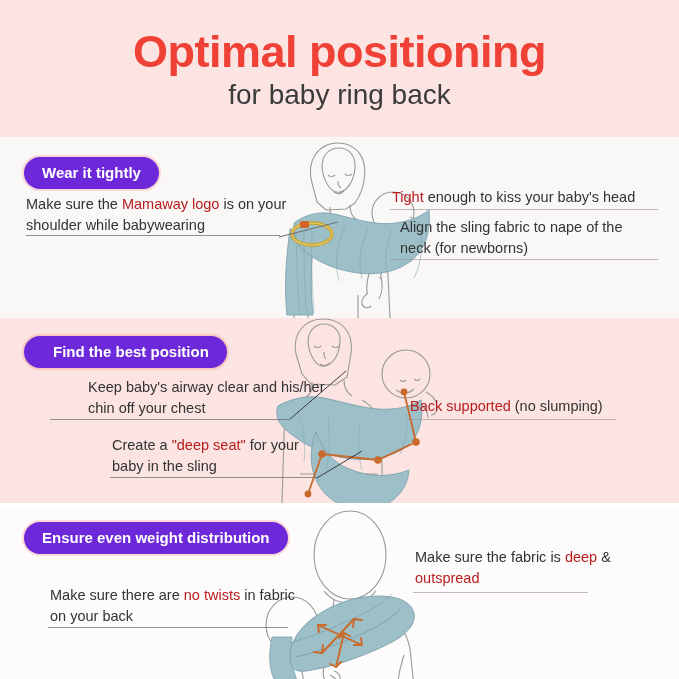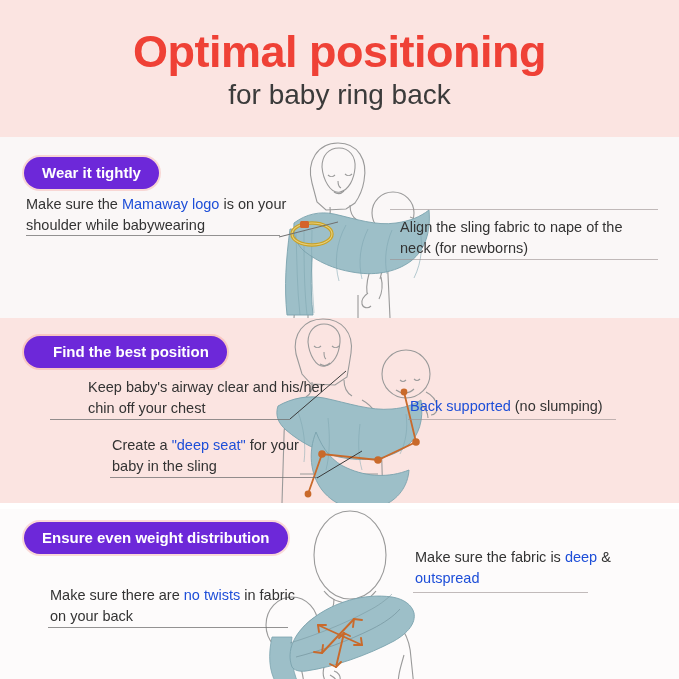--- a/index.html
+++ b/index.html
@@ -39,21 +39,21 @@
     border-radius:20px;
     padding:7px 18px 8px 18px;
     white-space:nowrap;
     box-shadow:0 0 0 2px rgba(238,66,54,0.18);
   }
   #badge1{left:24px;top:20px;}
   #badge2{left:24px;top:18px;padding-left:29px;}
   #badge3{left:24px;top:13px;}
 
   .note{position:absolute;font-size:14.5px;line-height:1.42;color:#333;}
-  .note .hl{color:#1d4ed8;}
+  .note .hl{color:#b91c1c;}
   .note.right{text-align:left;}
 
   .rule{position:absolute;height:1px;background:#6f6f6f;opacity:.75;}
   .rule.light{background:#9a8f8f;opacity:.6;}
 
   
   #n1{left:26px;top:57px;width:275px;}
   #r1{left:26px;top:98px;width:254px;}
   #n2{left:392px;top:50px;width:270px;}
   #r2{left:390px;top:72px;width:268px;}
@@ -136,20 +136,23 @@
     </svg>
 
     <div class="note" id="n1">
       <span>Make sure the </span><span class="hl">Mamaway logo</span><span> is on your shoulder while babywearing</span>
     </div>
     <div class="rule" id="r1"></div>
     <svg style="position:absolute;left:278px;top:83px;" width="62" height="28">
       <path d="M1 17 L60 2" stroke="#6f6f6f" stroke-width="1" fill="none"></path>
     </svg>
 
+    <div class="note right" id="n2">
+      <span class="hl">Tight</span><span> enough to kiss your baby's head</span>
+    </div>
     <div class="rule light" id="r2"></div>
 
     <div class="note right" id="n3">
       <span>Align the sling fabric to nape of the neck (for newborns)</span>
     </div>
     <div class="rule light" id="r3"></div>
   </div>
 
   <div class="section" id="sec2">
 

